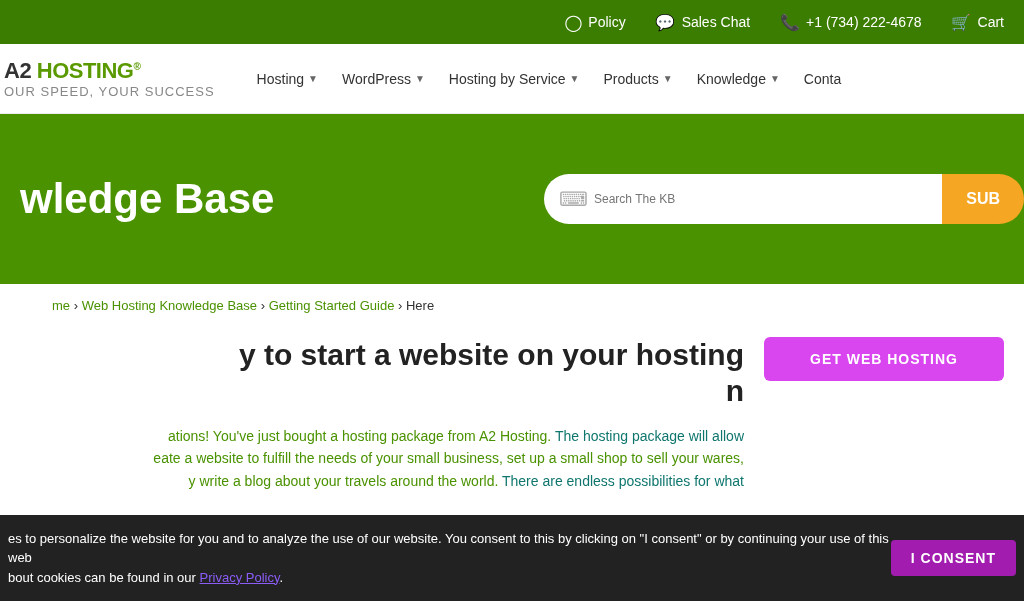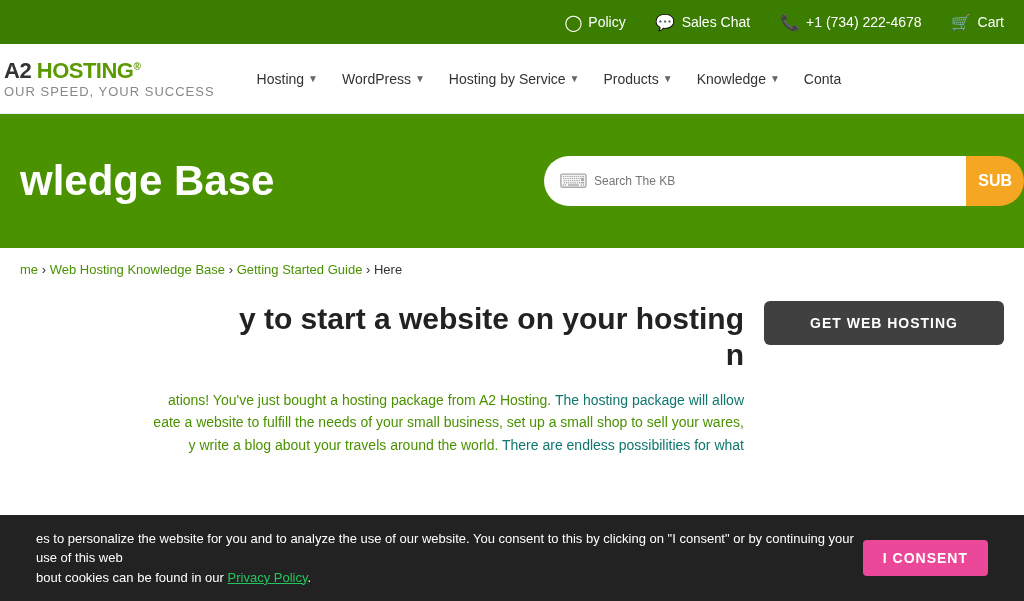--- a/index.html
+++ b/index.html
@@ -73,21 +73,21 @@
       white-space: nowrap;
       height: 100%;
       border: none;
       background: none;
     }
     .chevron { font-size: 10px; color: #666; }
 
     
     #hero {
       background: #4a9200;
-      height: 134px;
+      height: 170px;
       display: flex;
       align-items: center;
       padding: 0 0 0 0;
       position: relative;
       overflow: hidden;
     }
     #hero-title {
       color: white;
       font-size: 42px;
       font-weight: bold;
@@ -118,35 +118,36 @@
       left: 15px;
       top: 50%;
       transform: translateY(-50%);
       color: #aaa;
       font-size: 20px;
     }
     #search-btn {
       background: #f5a623;
       color: white;
       border: none;
-      padding: 0 12px;
+      padding: 0 24px;
       font-size: 16px;
       font-weight: bold;
       cursor: pointer;
       border-radius: 0 25px 25px 0;
       height: 50px;
       white-space: nowrap;
     }
 
     
     #breadcrumb {
       padding: 14px 20px;
       font-size: 13px;
       color: #555;
       background: white;
+      margin-left: 32px;
     }
     #breadcrumb a { color: #4a9200; text-decoration: none; }
     #breadcrumb span { color: #333; }
 
     
     #main {
       display: flex;
       padding: 10px 20px 0 20px;
       gap: 20px;
       background: white;
@@ -167,21 +168,21 @@
       color: #4a9200;
       line-height: 1.6;
     }
     #article-body span.dark { color: #0f766e; margin-top: 26px; }
 
     #sidebar {
       width: 240px;
       flex-shrink: 0;
     }
     #get-hosting-btn {
-      background: #404040;
+      background: #d946ef;
       color: white;
       border: none;
       border-radius: 6px;
       padding: 14px 0;
       width: 100%;
       font-size: 14px;
       font-weight: bold;
       letter-spacing: 1px;
       cursor: pointer;
       text-transform: uppercase;
@@ -200,37 +201,37 @@
     }
 
     
     #cookie-bar {
       position: absolute;
       bottom: 0;
       left: 0;
       right: 0;
       background: #222;
       color: white;
-      padding: 14px 36px;
+      padding: 14px 8px;
       font-size: 13px;
       display: flex;
       align-items: center;
       justify-content: space-between;
       z-index: 100;
     }
     #cookie-text {
       flex: 1;
       line-height: 1.5;
     }
     #cookie-text a {
       color: white;
       text-decoration: underline;
     }
     #consent-btn {
-      background: #ec4899;
+      background: #a21caf;
       color: white;
       border: none;
       padding: 10px 20px;
       font-size: 14px;
       font-weight: bold;
       letter-spacing: 1px;
       border-radius: 4px;
       cursor: pointer;
       white-space: nowrap;
       text-transform: uppercase;
@@ -324,16 +325,16 @@
   </div>
   <div id="sidebar">
     <button id="get-hosting-btn">GET WEB HOSTING</button>
   </div>
 </div>
 
 <div id="cookie-bar">
   <div id="cookie-text">
     <span>es to personalize the website for you and to analyze the use of our website. You consent to this by clicking on "I consent" or by continuing your use of this web</span><br>
     <span>bout cookies can be found in our </span>
-    <a style="color:#22c55e;text-decoration:underline;">Privacy Policy</a>.
+    <a style="color:#8b5cf6;text-decoration:underline;">Privacy Policy</a>.
   </div>
   <button id="consent-btn">I CONSENT</button>
 </div>
 
 </body></html>

